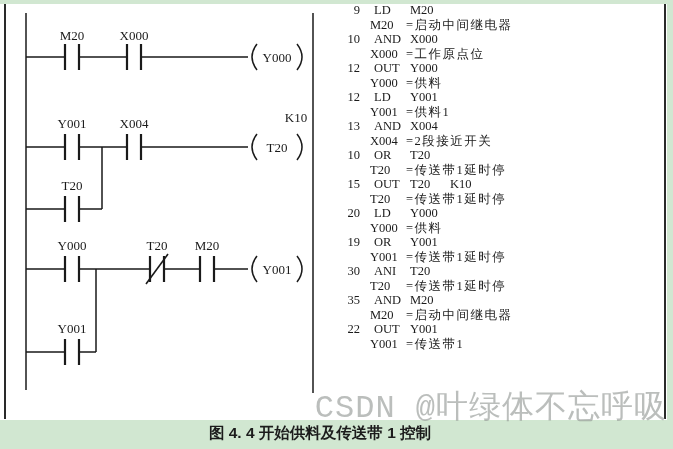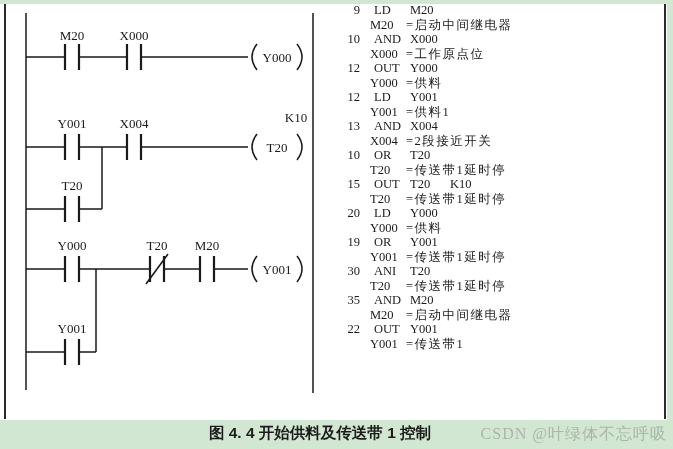--- a/index.html
+++ b/index.html
@@ -31,23 +31,23 @@
   .cline{padding-left:25px;}
   .col-cname{width:36px;flex:none;}
   .col-ctext{flex:none;letter-spacing:1.5px;}
 
   .caption{
     position:absolute;left:320px;bottom:5px;transform:translateX(-50%);
     font-family:"Liberation Sans","DejaVu Sans",sans-serif;
     font-weight:bold;font-size:15.5px;color:#1c1c1c;white-space:nowrap;
   }
   .watermark{
-    position:absolute;right:6px;bottom:4px;
-    font-family:Liberation Serif, serif;
-    font-size:16px;color:rgba(145,150,147,0.62);white-space:nowrap;
+    position:absolute;right:6px;bottom:20px;
+    font-family:Liberation Mono, monospace;
+    font-size:32px;color:rgba(145,150,147,0.62);white-space:nowrap;
     letter-spacing:1px;
   }
   svg text{font-family:"Liberation Serif","DejaVu Serif",serif;font-size:13px;fill:#1a1a1a;}
 </style>
 </head>
 <body>
 
 <div class="panel"></div>
 <div class="vborder left"></div>
 <div class="vborder right"></div>

